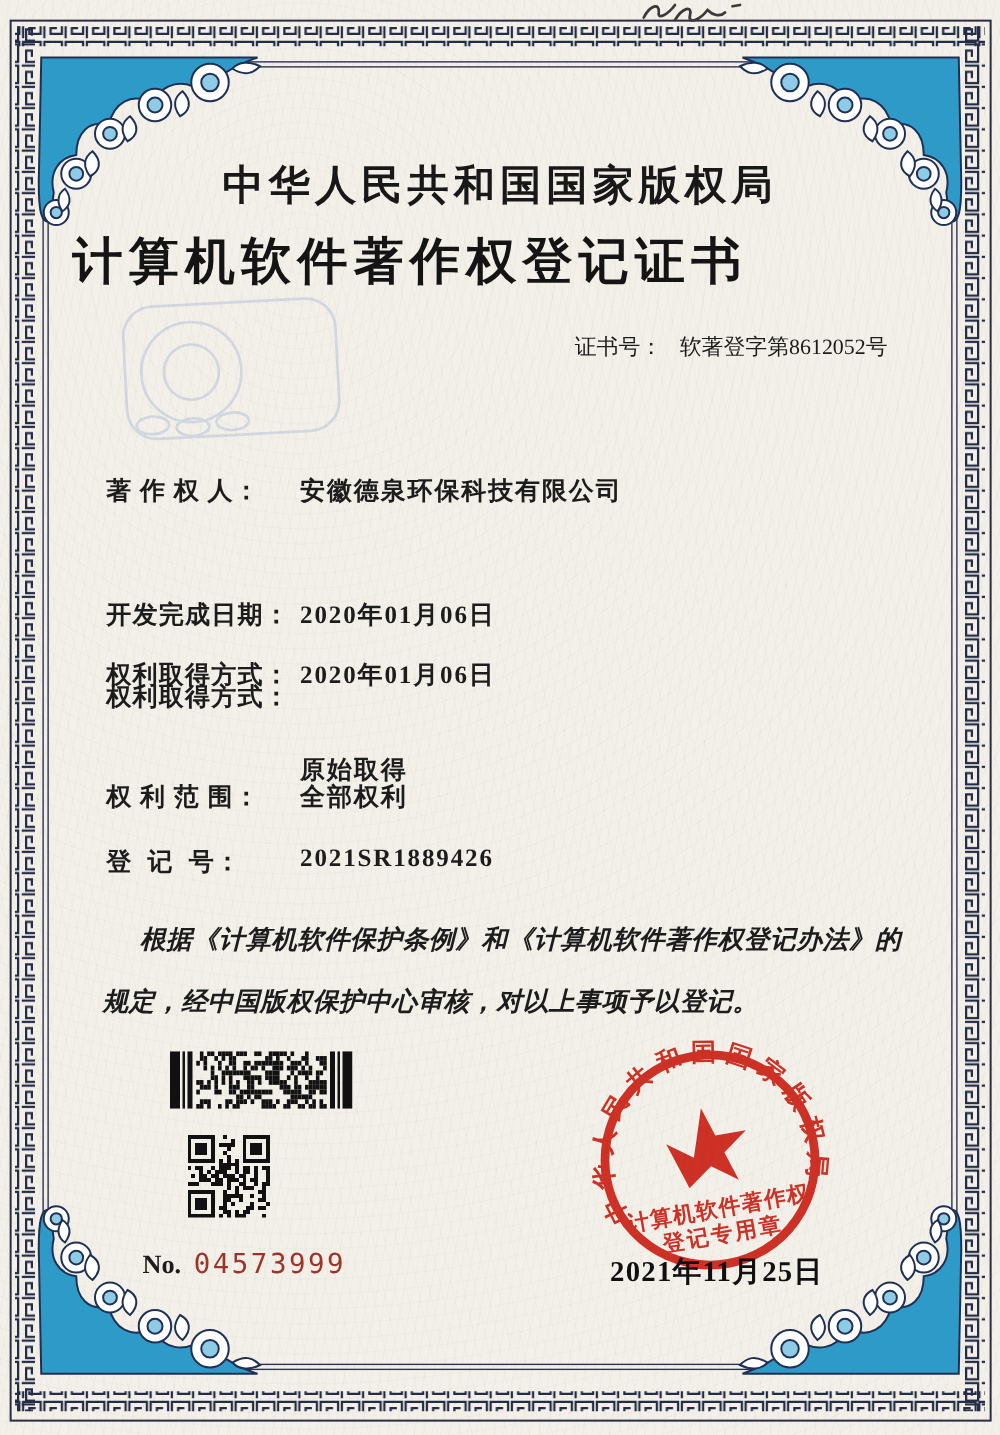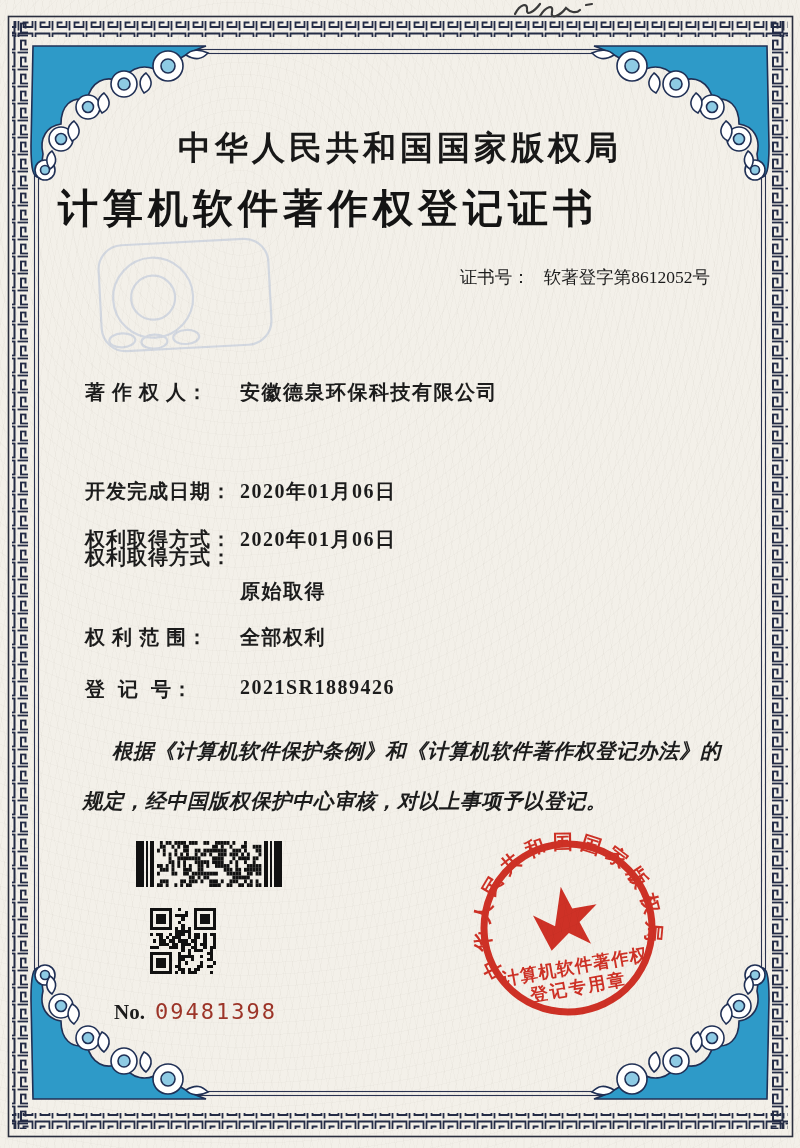--- a/index.html
+++ b/index.html
@@ -116,21 +116,21 @@
   <div class="frow">
     <span class="flabel abs" style="top:478px">开发完成日期：</span>
     <span class="fvalue abs" style="top:478px">2020年01月06日</span>
   </div>
   <div class="frow">
     <span class="flabel abs" style="top:526px">权利取得方式：</span>
     <span class="fvalue abs" style="top:526px">2020年01月06日</span>
   </div>
   <div class="frow">
     <span class="flabel abs" style="top:544px">权利取得方式：</span>
-    <span class="fvalue abs" style="top:578px">原始取得</span>
+    <span class="fvalue abs" style="top:602px">原始取得</span>
   </div>
   <div class="frow">
     <span class="flabel abs" style="top:624px">权 利 范 围：</span>
     <span class="fvalue abs" style="top:624px">全部权利</span>
   </div>
   <div class="frow">
     <span class="flabel abs" style="top:676px">登  记  号：</span>
     <span class="fvalue abs" style="top:676px">2021SR1889426</span>
   </div>
 
@@ -499,29 +499,30 @@
       <rect x="15" y="19" width="1" height="1" fill="#111"></rect>
       <rect x="8" y="20" width="1" height="1" fill="#111"></rect>
       <rect x="10" y="20" width="1" height="1" fill="#111"></rect>
       <rect x="12" y="20" width="1" height="1" fill="#111"></rect>
       <rect x="13" y="20" width="1" height="1" fill="#111"></rect>
       <rect x="14" y="20" width="1" height="1" fill="#111"></rect>
       <rect x="19" y="20" width="1" height="1" fill="#111"></rect>
     </svg>
 
   <div class="abs serial">
-    <span>No.</span><span class="num">09481398</span>
+    <span>No.</span><span class="num">04573999</span>
   </div>
 
   <svg class="abs seal-svg" width="236" height="236" viewBox="-118 -118 236 236">
     <g transform="rotate(-10)" fill="#d7291d">
       <circle r="84" fill="none" stroke="#d7291d" stroke-width="7"></circle>
       <path id="sealArc" d="M -70 36 A 79 79 0 1 1 70 36" fill="none"></path>
       <text font-size="20" font-weight="bold" letter-spacing="6.5">
         <textPath href="#sealArc" startOffset="2">中华人民共和国国家版权局</textPath>
       </text>
       <polygon points="0,-42 7.6,-18.5 32.3,-18.5 12.4,-4 20,19.5 0,5 -20,19.5 -32.3,-18.5 -12.4,-4 -7.6,-18.5"></polygon>
       <text x="0" y="45" text-anchor="middle" font-size="17.5" font-weight="bold" letter-spacing="1">计算机软件著作权</text>
       <text x="0" y="66" text-anchor="middle" font-size="17.5" font-weight="bold" letter-spacing="2">登记专用章</text>
     </g>
   </svg>
 
+  <div class="abs issue-date">2021年11月25日</div>
 </div>
 
 </body></html>

